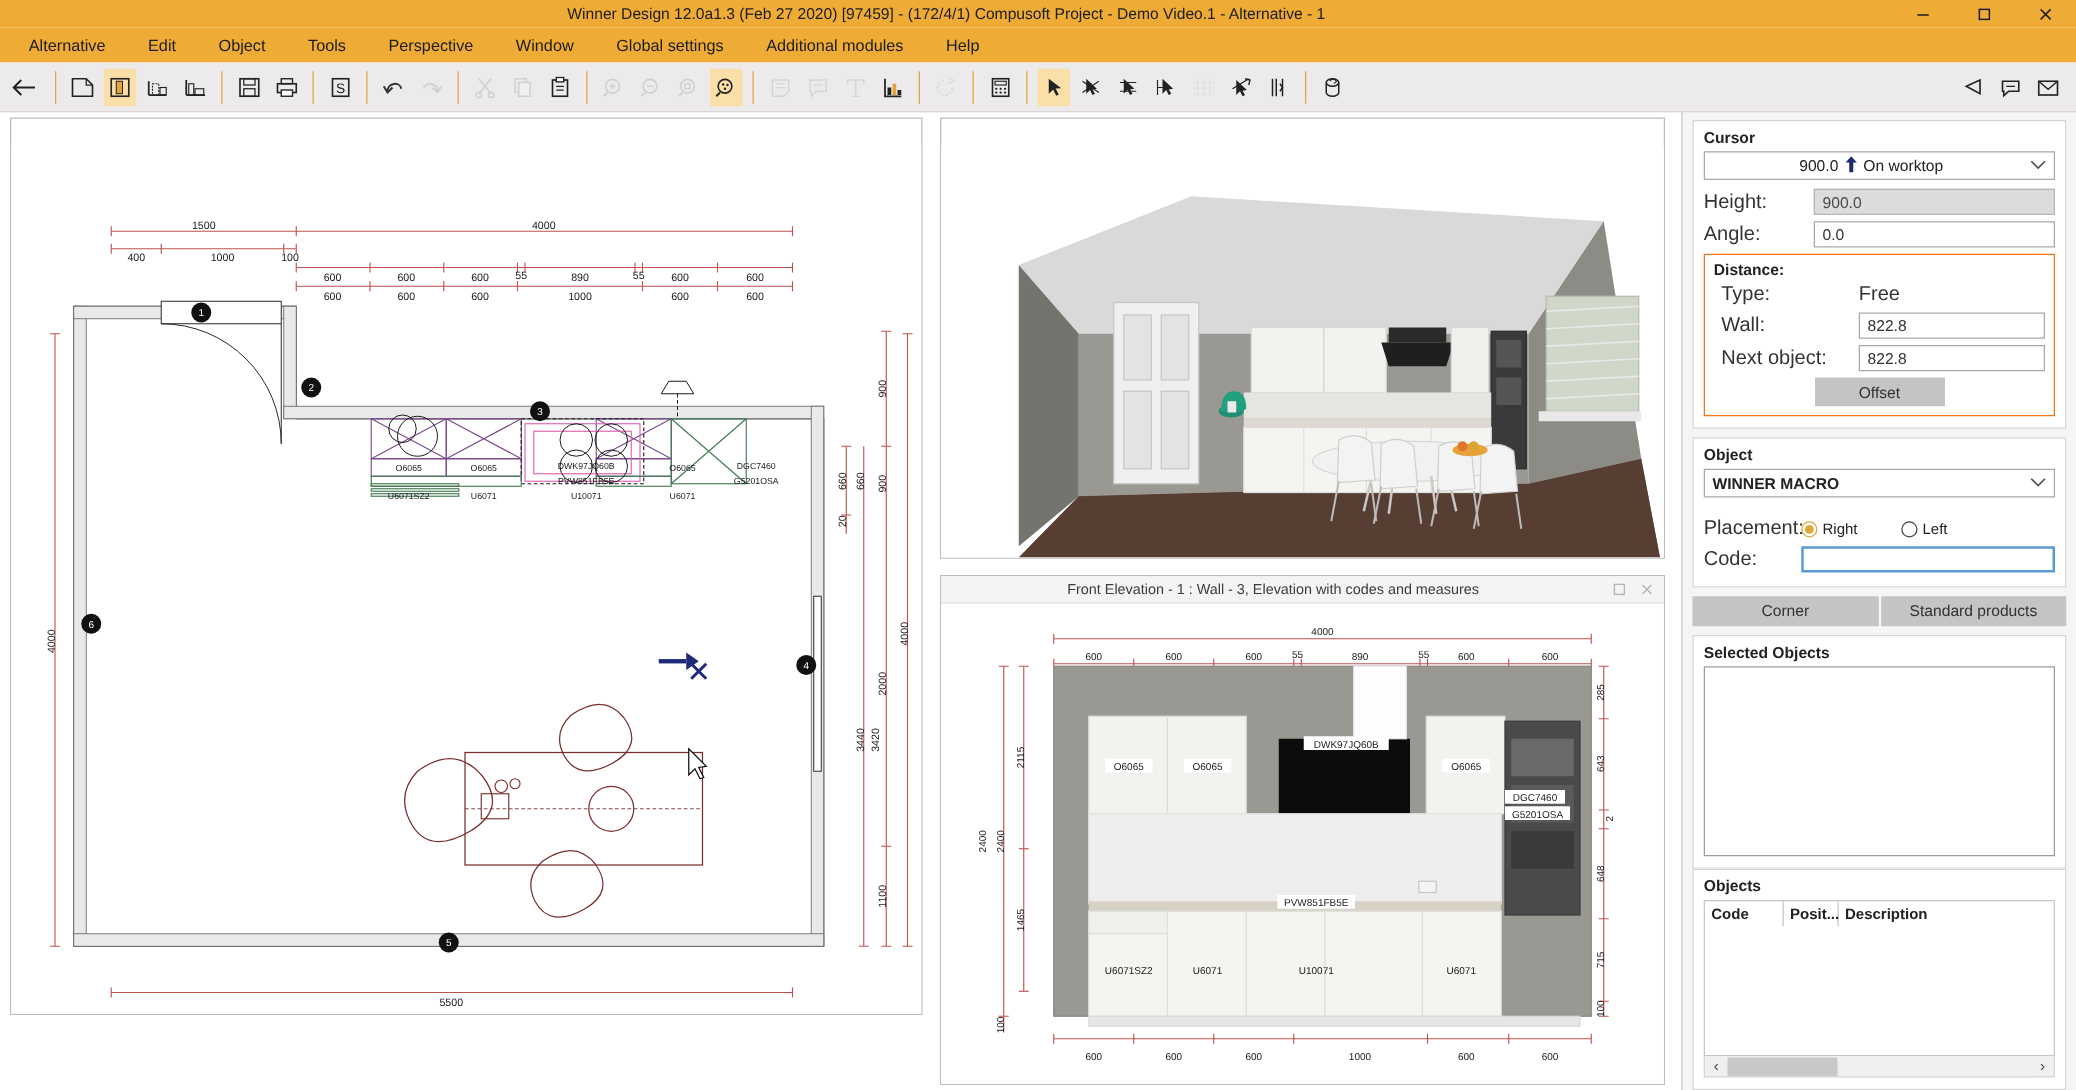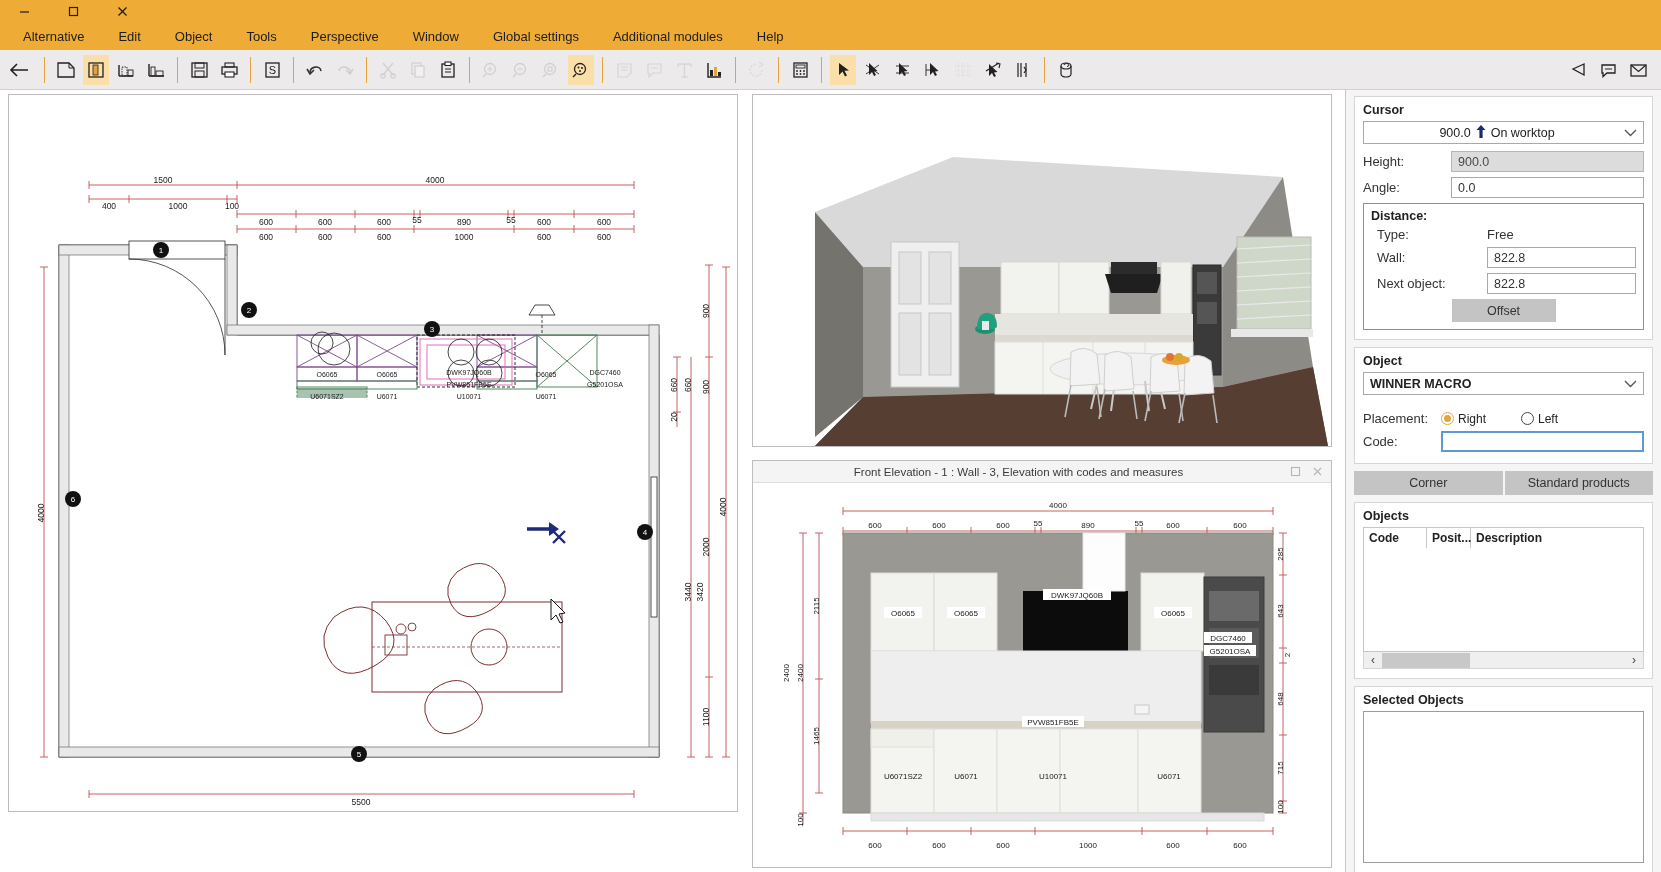--- a/index.html
+++ b/index.html
@@ -84,21 +84,21 @@
 
   
   #rightpanel {
     position:absolute; left:1345px; top:90px; width:316px; height:782px;
     background:#f5f5f5; border-left:1px solid #c9c9c9;
     padding:6px 8px; overflow:hidden;
   }
   .group { background:#fff; border:1px solid #d6d6d6; margin-bottom:7px; padding:6px 8px 9px; }
   .group > .glabel { font-size:12.5px; font-weight:bold; color:#222; margin-bottom:4px; }
   .row { display:flex; align-items:center; margin-bottom:5px; }
-  .rlabel { font-size:13px; color:#333; }
+  .rlabel { font-size:16px; color:#333; }
 
   .combo {
     width:100%; height:23px; border:1px solid #a9a9a9; background:#fff;
     display:flex; align-items:center; position:relative; padding:0 6px;
     font-size:12.5px; color:#222;
   }
   .combo .cval { flex:1; display:flex; align-items:center; justify-content:center; gap:5px; }
   .combo.left .cval { justify-content:flex-start; font-weight:bold; }
   .combo .chev { color:#555; font-size:11px; }
 
@@ -130,20 +130,21 @@
   .hscroll .arr { width:18px; text-align:center; font-size:12px; color:#444; }
   .hscroll .track { flex:1; height:15px; background:#efefef; position:relative; }
   .hscroll .thumb { position:absolute; left:0; top:0; height:15px; width:88px; background:#c8c8c8; }
 
   .listbox { border:1px solid #9c9c9c; background:#fff; height:152px; }
 </style>
 </head>
 <body>
 
 <div id="titlebar">
+  <div class="title">Winner Design 12.0a1.3  (Feb 27 2020) [97459]  - (172/4/1) Compusoft Project - Demo Video.1 - Alternative - 1</div>
   <div class="winbtns">
     <div class="winbtn">
       <svg width="13" height="13" viewBox="0 0 13 13">
           <line x1="2" y1="7" x2="11" y2="7" stroke="#1d1d1d" stroke-width="1.2"></line>
         </svg>
     </div>
     <div class="winbtn">
       <svg width="13" height="13" viewBox="0 0 13 13">
           <rect x="2.5" y="2.5" width="8" height="8" fill="none" stroke="#1d1d1d" stroke-width="1.2"></rect>
         </svg>
@@ -981,35 +982,35 @@
       <div class="rlabel" style="width:78px">Code:</div>
       <input class="tbox focus" style="flex: 1 1 0%; outline: none;" type="text" placeholder="">
     </div>
   </div>
 
   <div class="tabbtns">
     <div class="tabbtn">Corner</div>
     <div class="tabbtn">Standard products</div>
   </div>
 
+  <div class="group" style="margin-bottom:0">
+    <div class="glabel">Selected Objects</div>
+    <div class="listbox"></div>
+  </div>
+
   <div class="group">
     <div class="glabel">Objects</div>
     <div class="grid-hdr">
       <div class="gcell" style="width:63px">Code</div>
       <div class="gcell" style="width:44px">Posit...</div>
       <div class="gcell" style="flex:1;border-right:none">Description</div>
     </div>
     <div class="grid-body"></div>
     <div class="hscroll">
       <div class="arr">‹</div>
       <div class="track">
           <div class="thumb"></div>
         </div>
       <div class="arr">›</div>
     </div>
   </div>
 
-  <div class="group" style="margin-bottom:0">
-    <div class="glabel">Selected Objects</div>
-    <div class="listbox"></div>
-  </div>
-
 </div>
 
 </body></html>

